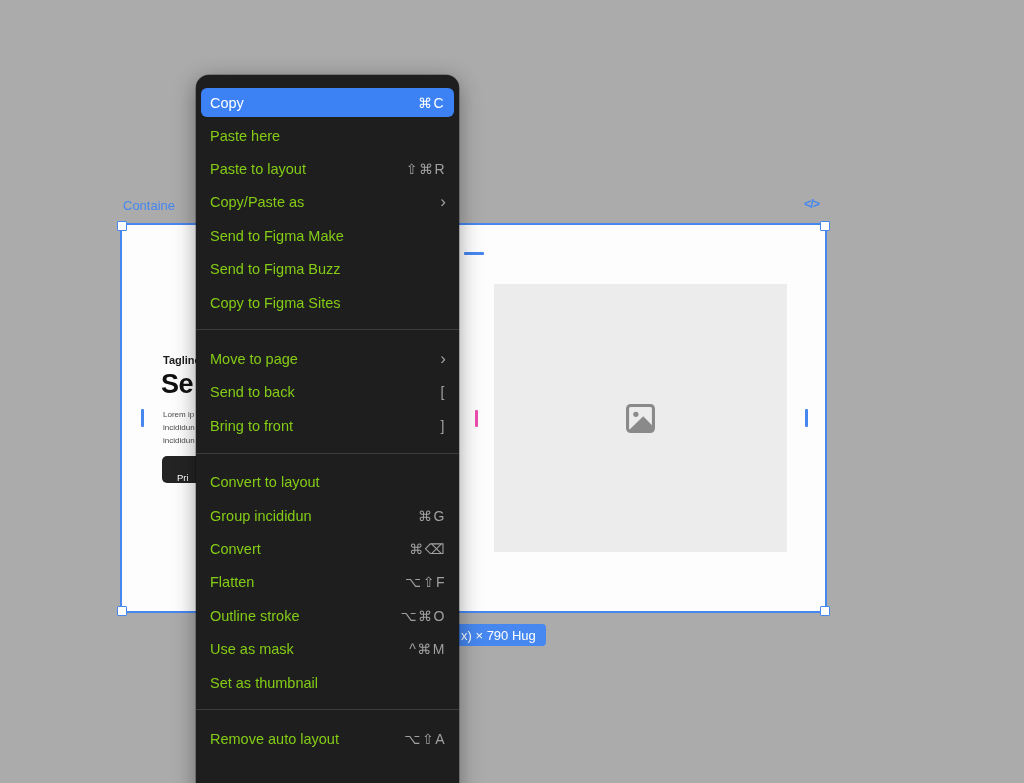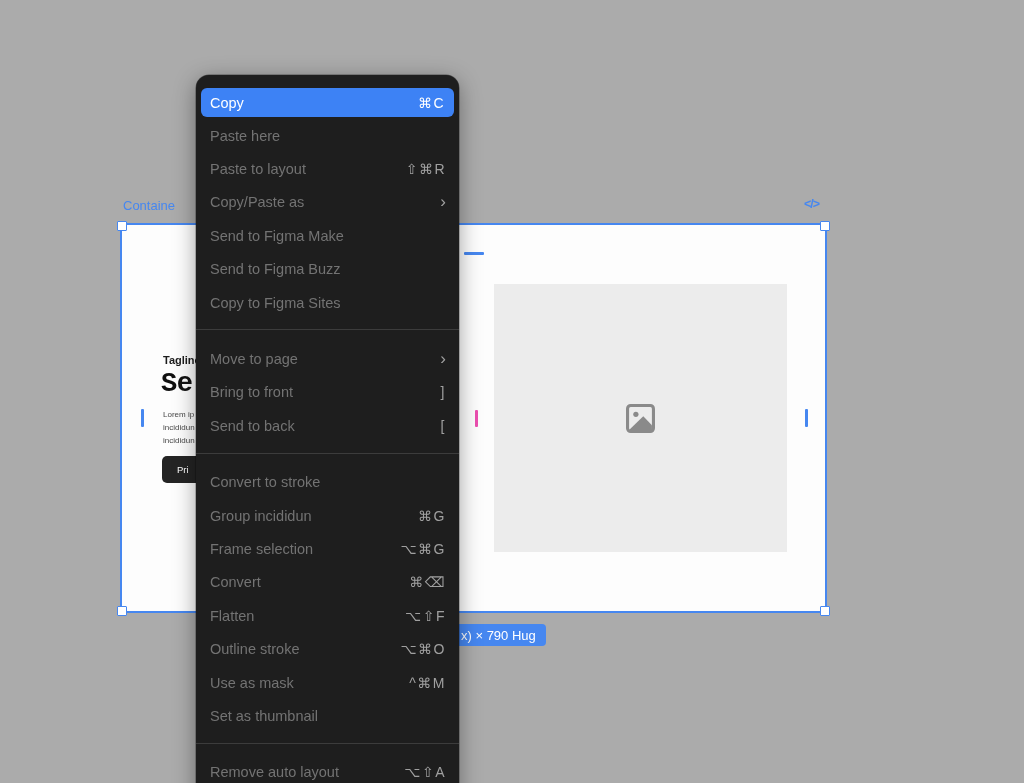--- a/index.html
+++ b/index.html
@@ -28,43 +28,43 @@
   .tick{position:absolute;background:var(--accent);border-radius:1px;}
   .tick-top{left:464px;top:252px;width:20px;height:3px;}
   .tick-left{left:140.5px;top:409px;width:3px;height:18px;}
   .tick-right{left:804.5px;top:409px;width:3px;height:18px;}
   .tick-gap{position:absolute;left:474.5px;top:410px;width:3px;height:17px;background:var(--pink);border-radius:1px;}
 
   
   .tagline{position:absolute;left:163px;top:354px;width:33px;overflow:hidden;
     font-size:11px;font-weight:bold;color:#1c1c1c;white-space:nowrap;}
   .heading{position:absolute;left:161px;top:371px;font-size:27px;line-height:27px;
-    font-weight:bold;color:#101010;letter-spacing:-0.5px;white-space:nowrap;font-family:Liberation Mono, monospace;}
+    font-weight:bold;color:#101010;letter-spacing:-0.5px;white-space:nowrap;}
   .body-text{position:absolute;left:163px;top:409px;width:33px;overflow:hidden;
     font-size:8px;line-height:12.8px;color:#484848;}
   .body-text div{white-space:nowrap;}
   .primary-btn{position:absolute;left:162px;top:456px;width:60px;height:27px;background:#242424;
-    border-radius:5px;color:#fff;font-size:9.5px;display:flex;align-items:center;padding-left:15px;
+    border-radius:5px;color:#fff;font-size:9.5px;display:flex;align-items:flex-end;padding-left:15px;
     white-space:nowrap;overflow:hidden;}
   .img-ph{position:absolute;left:494px;top:284px;width:293px;height:268px;background:#ececec;
     display:flex;align-items:center;justify-content:center;}
 
   
   .size-badge{position:absolute;left:451px;top:624px;height:22px;background:var(--accent);
     border-radius:4px;color:#fff;font-size:13px;font-weight:500;display:inline-flex;
     align-items:center;padding:0 10px;white-space:nowrap;z-index:5;}
 
   
   .menu{position:absolute;left:196px;top:75px;width:263px;height:770px;background:var(--menu-bg);
     border-radius:13px;padding-top:11px;z-index:10;
     box-shadow:0 5px 22px rgba(0,0,0,.38), 0 0 0 0.5px rgba(0,0,0,.45);}
   .menu-item{height:33.4px;display:flex;align-items:center;padding:0 13px 0 14px;cursor:default;}
   .menu-item.selected{height:29px;margin:2px 5px;padding:0 9px;background:var(--highlight);
     border-radius:6px;}
-  .mi-label{font-size:14.5px;color:#737373;flex:1;white-space:nowrap;}
+  .mi-label{font-size:14.5px;color:#84cc16;flex:1;white-space:nowrap;}
   .menu-item.selected .mi-label{color:#fff;}
   .mi-shortcut{font-size:14px;color:#a0a0a0;letter-spacing:1.5px;white-space:nowrap;}
   .menu-item.selected .mi-shortcut{color:#fff;}
   .mi-chevron{font-size:17px;line-height:14px;color:#a0a0a0;}
   .menu-divider{height:1px;background:#3c3c3c;margin:10px 0 12px 0;}
 </style>
 </head>
 <body>
 
 <div class="viewport">
@@ -128,38 +128,34 @@
         </div>
         <div class="menu-item">
           <span class="mi-label">Copy to Figma Sites</span>
         </div>
         <div class="menu-divider"></div>
         <div class="menu-item">
           <span class="mi-label">Move to page</span>
           <span class="mi-chevron">›</span>
         </div>
         <div class="menu-item">
+          <span class="mi-label">Send to back</span>
+          <span class="mi-shortcut">[</span>
+        </div>
+        <div class="menu-item">
           <span class="mi-label">Bring to front</span>
           <span class="mi-shortcut">]</span>
         </div>
-        <div class="menu-item">
-          <span class="mi-label">Send to back</span>
-          <span class="mi-shortcut">[</span>
-        </div>
         <div class="menu-divider"></div>
         <div class="menu-item">
-          <span class="mi-label">Convert to stroke</span>
+          <span class="mi-label">Convert to layout</span>
         </div>
         <div class="menu-item">
           <span class="mi-label">Group incididun</span>
           <span class="mi-shortcut">⌘G</span>
-        </div>
-        <div class="menu-item">
-          <span class="mi-label">Frame selection</span>
-          <span class="mi-shortcut">⌥⌘G</span>
         </div>
         <div class="menu-item">
           <span class="mi-label">Convert</span>
           <span class="mi-shortcut">⌘⌫</span>
         </div>
         <div class="menu-item">
           <span class="mi-label">Flatten</span>
           <span class="mi-shortcut">⌥⇧F</span>
         </div>
         <div class="menu-item">

